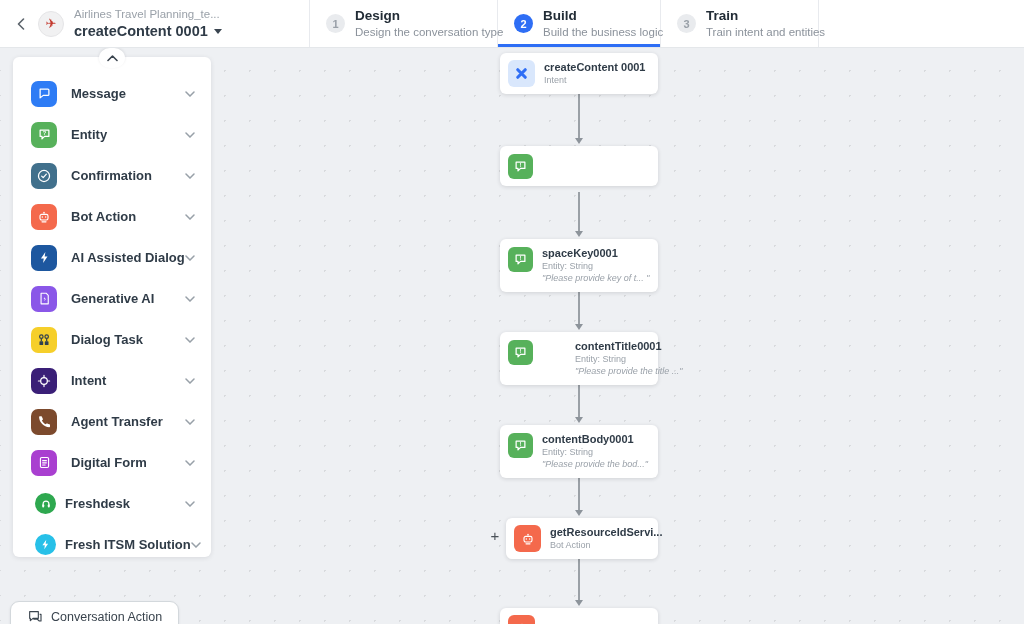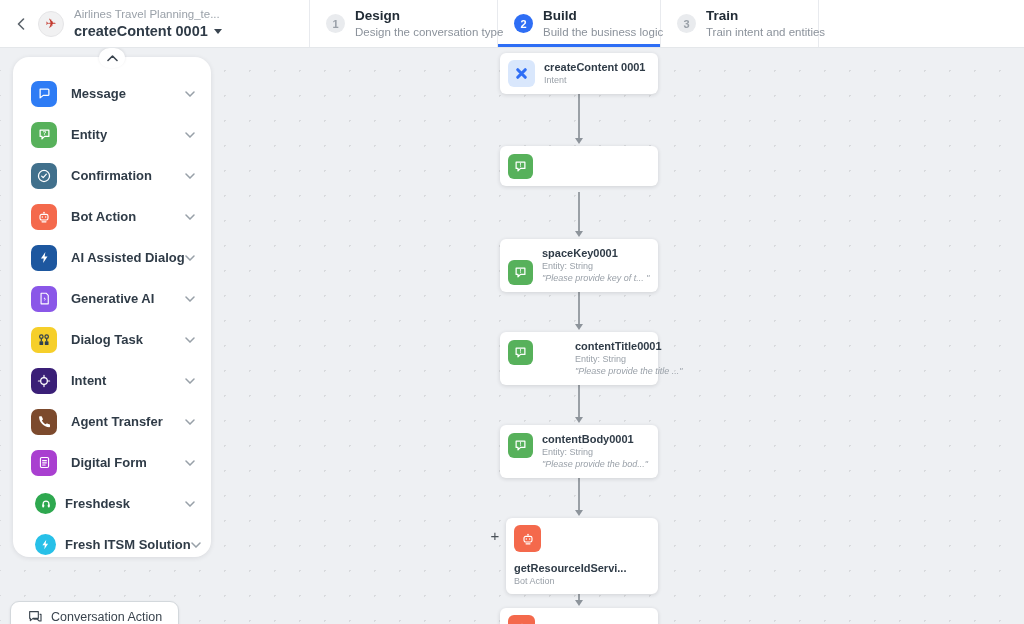--- a/index.html
+++ b/index.html
@@ -70,21 +70,21 @@
   .n-quote { font-size:9px;  color:#9aa1a9; font-style:italic; line-height:1.35; white-space:nowrap; }
 
   .plus-btn {
     position:absolute; left:487px; top:480px; width:16px; height:16px; border:none; background:transparent;
     font-size:15px; line-height:16px; color:#4a5158; cursor:pointer; padding:0;
   }
 
   
   .sidebar {
     position:absolute; left:13px; top:9px; width:198px; height:500px;
-    background:#ffffff; border-radius:16px; box-shadow:0 1px 5px rgba(25,30,36,.10); z-index:10;
+    background:#ffffff; border-radius:6px; box-shadow:0 1px 5px rgba(25,30,36,.10); z-index:10;
   }
   .collapse-btn {
     position:absolute; left:86px; top:-9px; width:26px; height:20px; border:none; cursor:pointer;
     background:#ffffff; border-radius:50% / 60%; box-shadow:0 -1px 3px rgba(25,30,36,.10);
     display:flex; align-items:center; justify-content:center;
   }
   .sb-list { padding-top:16px; }
   .sb-item { display:flex; align-items:center; height:41px; padding:0 16px 0 18px; cursor:pointer; }
   .sb-icon { width:26px; height:26px; border-radius:7px; display:flex; align-items:center; justify-content:center;
     flex:0 0 auto; margin-right:14px; }
@@ -171,21 +171,21 @@
 
     <div class="node" style="left:500px; top:98px;">
       <span class="n-icon entity-bg">
         <svg width="15" height="15" viewBox="0 0 24 24">
             <path d="M5 5h14v10h-7l-4 4v-4H5z" fill="none" stroke="#fff" stroke-width="2" stroke-linejoin="round"></path>
             <text x="12" y="13" font-size="9" font-weight="bold" fill="#fff" text-anchor="middle" font-family="Liberation Sans, sans-serif">!</text>
           </svg>
       </span>
     </div>
 
-    <div class="node" style="left:500px; top:191px;align-items:flex-end;">
+    <div class="node" style="left:500px; top:191px;">
       <span class="n-icon entity-bg">
         <svg width="15" height="15" viewBox="0 0 24 24">
             <path d="M5 5h14v10h-7l-4 4v-4H5z" fill="none" stroke="#fff" stroke-width="2" stroke-linejoin="round"></path>
             <text x="12" y="13" font-size="9" font-weight="bold" fill="#fff" text-anchor="middle" font-family="Liberation Sans, sans-serif">!</text>
           </svg>
       </span>
       <div class="n-text">
         <div class="n-title">spaceKey0001</div>
         <div class="n-sub">Entity: String</div>
         <div class="n-quote">"Please provide key of t... "</div>
@@ -215,21 +215,21 @@
       </span>
       <div class="n-text">
         <div class="n-title">contentBody0001</div>
         <div class="n-sub">Entity: String</div>
         <div class="n-quote">"Please provide the bod..."</div>
       </div>
     </div>
 
     <button class="plus-btn">+</button>
 
-    <div class="node" style="left:506px; top:470px; width:152px;flex-direction:column;">
+    <div class="node" style="left:506px; top:470px; width:152px;">
       <span class="n-icon botact-bg">
         <svg width="16" height="16" viewBox="0 0 24 24">
             <circle cx="12" cy="5.2" r="1.2" fill="#fff"></circle>
             <path d="M12 6.5V8" stroke="#fff" stroke-width="1.5"></path>
             <rect x="6" y="8" width="12" height="8.5" rx="2.5" fill="none" stroke="#fff" stroke-width="1.7"></rect>
             <circle cx="9.5" cy="12" r="1.1" fill="#fff"></circle>
             <circle cx="14.5" cy="12" r="1.1" fill="#fff"></circle>
             <path d="M9 19.3h6" stroke="#fff" stroke-width="1.7" stroke-linecap="round"></path>
           </svg>
       </span>

